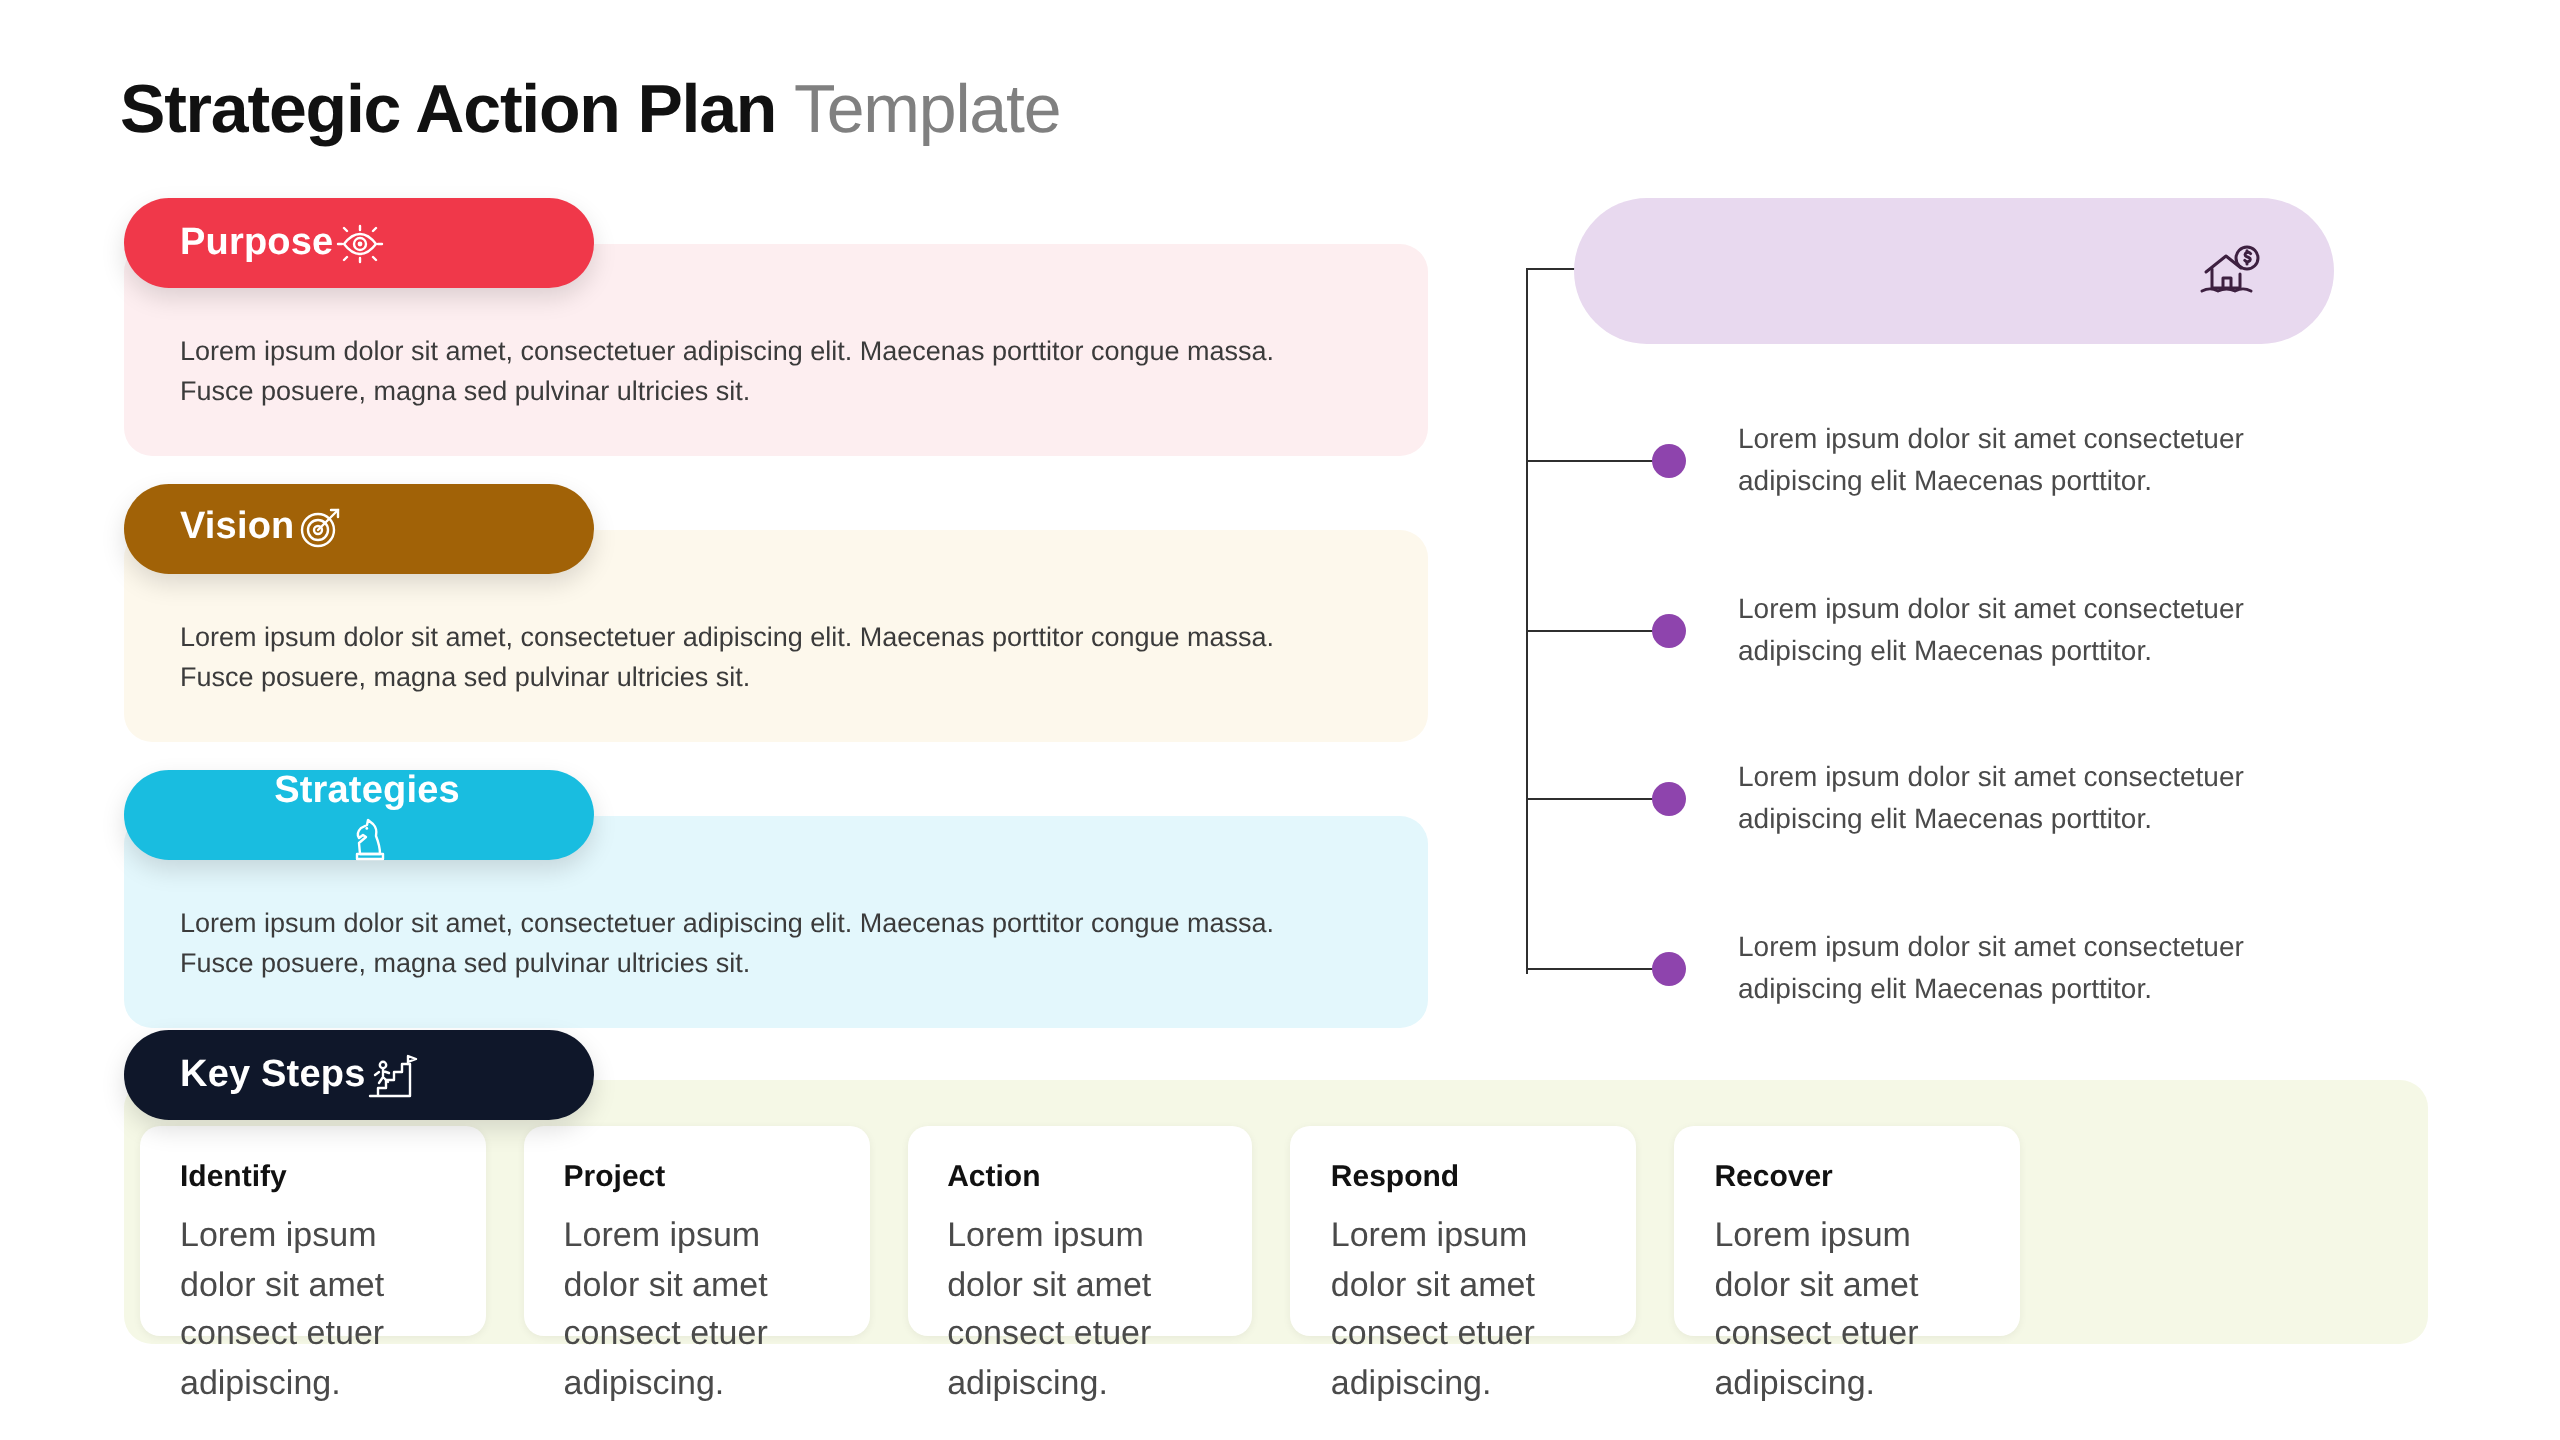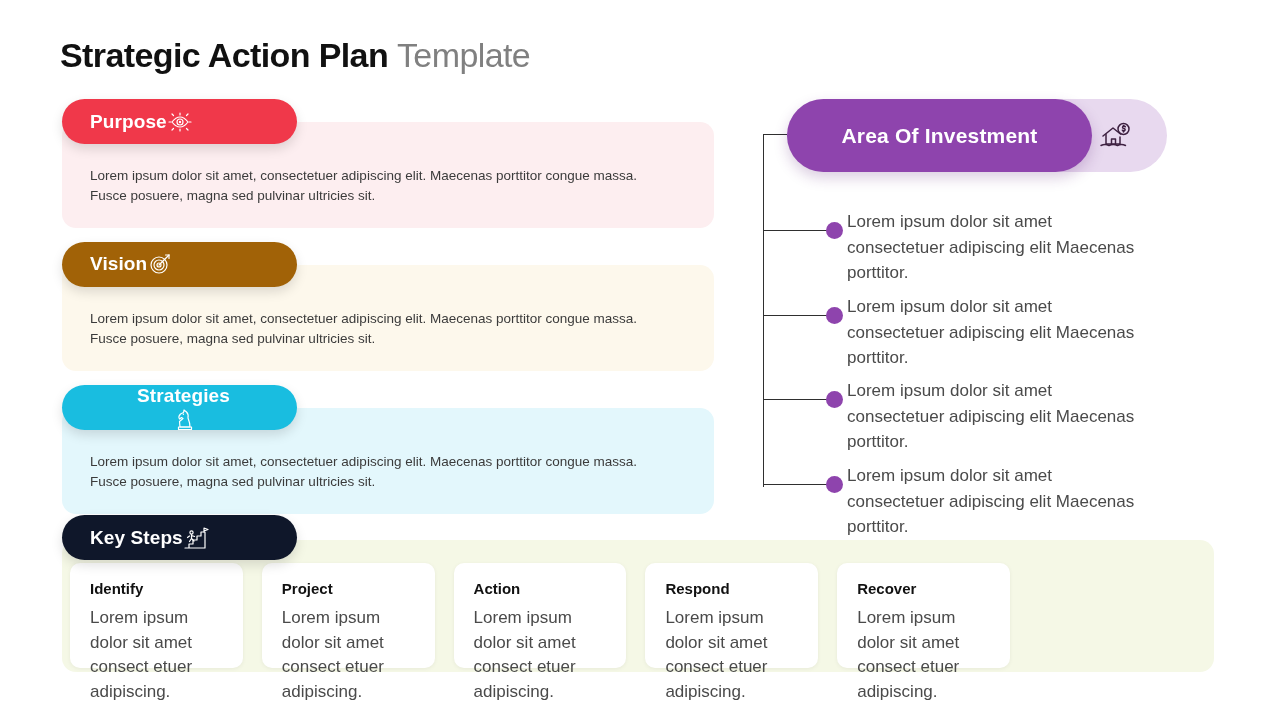--- a/index.html
+++ b/index.html
@@ -175,24 +175,24 @@
     position: absolute;
     left: 64px;
     top: 13px;
     width: 17px;
     height: 17px;
     border-radius: 50%;
     background: #8e44ad;
   }
   .aoi-text {
     position: absolute;
-    left: 85px;
+    left: 107px;
     top: 0;
     width: 290px;
-    font-size: 17px;
+    font-size: 14px;
     line-height: 1.5;
     color: #4a4a4a;
   }
 
   
   .keysteps-backdrop {
     position: absolute;
     left: 62px;
     top: 540px;
     width: 1152px;
@@ -300,23 +300,20 @@
 
 </div>
 
 <div class="right-col">
 
   <div class="tree-vline"></div>
   <div class="tree-stub"></div>
 
   <div class="aoi-wrap">
     <div class="aoi-backdrop"></div>
-    <div class="aoi-pill">
-      <span class="aoi-label">Area Of Investment</span>
-    </div>
     <span class="aoi-icon">
       <svg viewBox="0 0 38 38" width="38" height="38" fill="none" stroke="#3d2040" stroke-width="1.5" stroke-linejoin="round" stroke-linecap="round">
         <path d="M6 19l10-8 7.5 6"></path>
         <path d="M9 17.5V27h14v-7"></path>
         <path d="M14.5 27v-5h4v5"></path>
         <path d="M4 28.5c3-1.5 5-1.5 8 0 3-1.5 5.5-1.5 8.5 0 3-1.5 5-1.5 8 0"></path>
         <circle cx="26.5" cy="12" r="5.5"></circle>
         <path d="M28.3 9.8c-.5-.6-1.3-.8-2-.5-.9.4-1 1.5-.2 1.9l1.4.6c.9.4.8 1.5-.1 1.9-.7.3-1.5.1-2-.5"></path>
         <path d="M26.5 8.4v.7M26.5 14.3v.7"></path>
       </svg>

